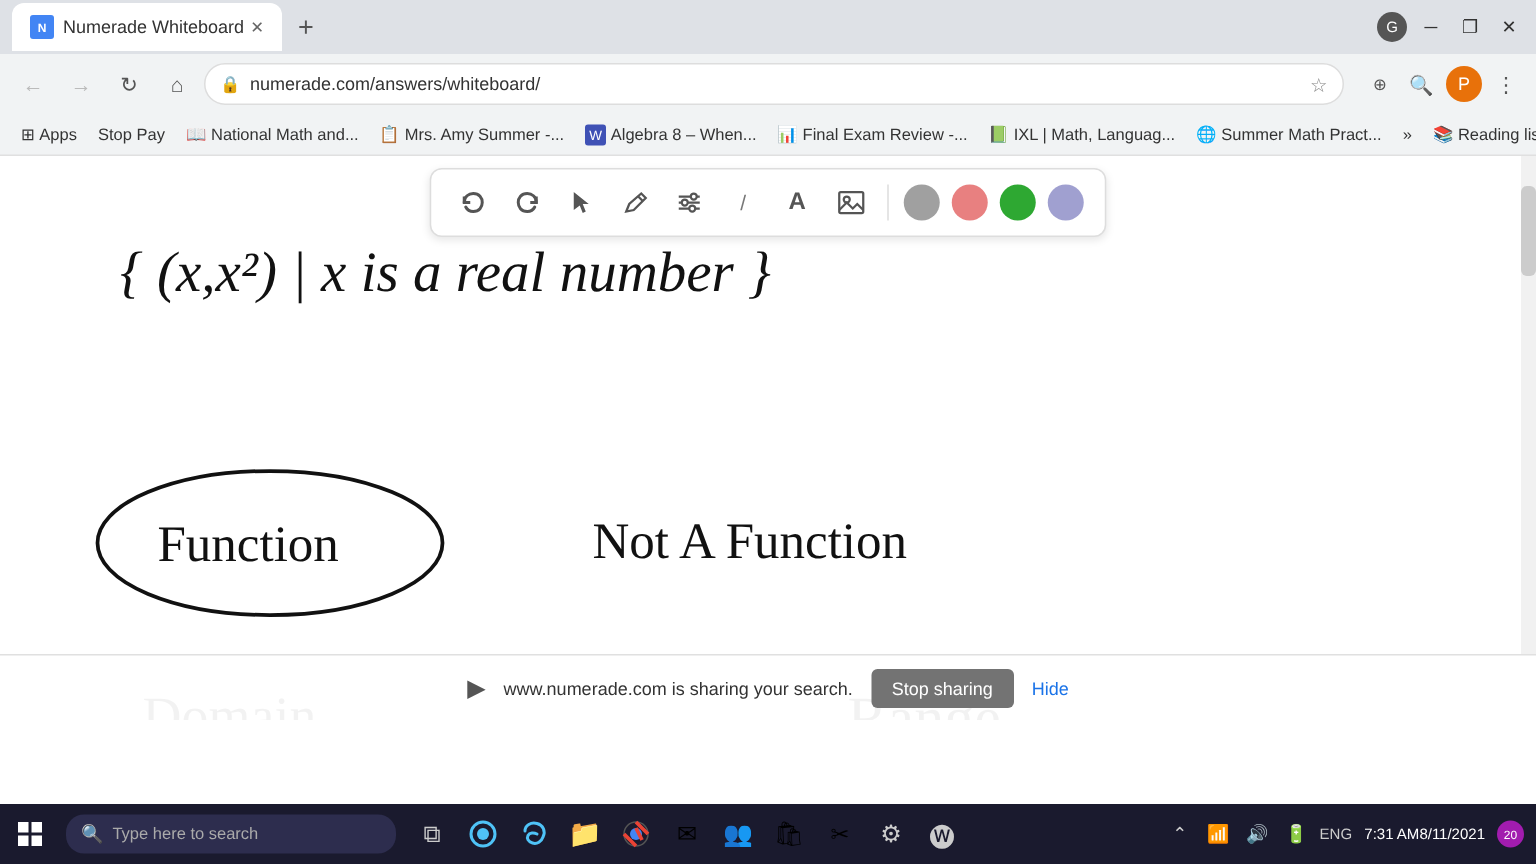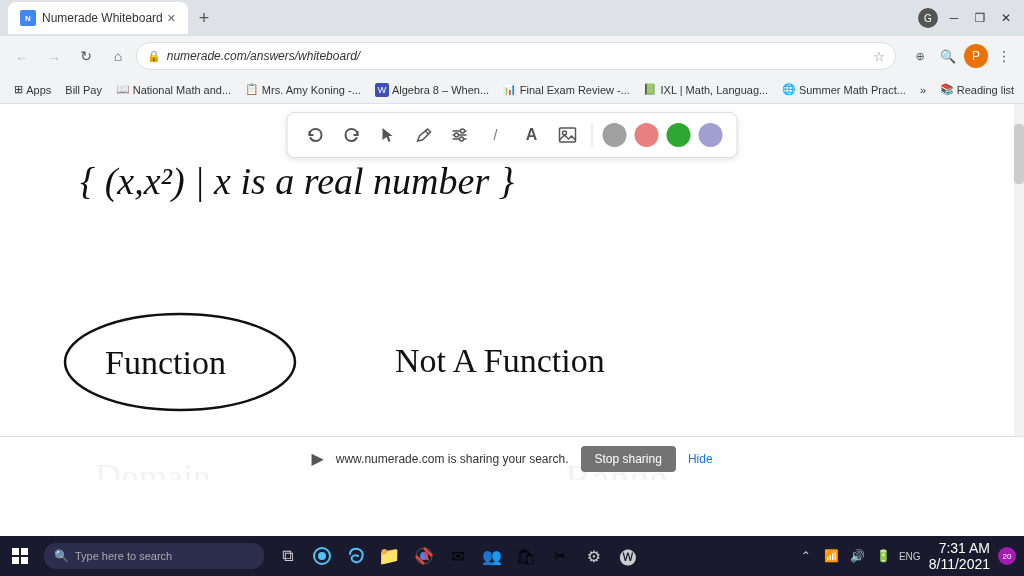--- a/index.html
+++ b/index.html
@@ -68,21 +68,21 @@
       background: #fff;
       border: 1px solid #ddd;
       border-radius: 20px;
       padding: 0 10px;
       height: 28px;
       font-size: 12px;
       color: #333;
       gap: 6px;
     }
     .lock-icon { color: #555; font-size: 11px; }
-    .address-text { flex: 1; color: #333; font-size: 12px; font-style: italic; }
+    .address-text { flex: 1; color: #333; font-size: 12px; }
     .nav-icons-right {
       display: flex; align-items: center; gap: 4px; margin-left: 8px;
     }
     .nav-icon-btn {
       width: 24px; height: 24px;
       display: flex; align-items: center; justify-content: center;
       font-size: 13px; color: #555; cursor: pointer;
     }
 
     .bookmarks-bar {
@@ -225,22 +225,22 @@
       height: 100%;
       padding: 0 8px;
       gap: 4px;
     }
     .tb-right-icon {
       width: 22px; height: 36px;
       display: flex; align-items: center; justify-content: center;
       color: #ccc; font-size: 12px; cursor: pointer;
     }
     .tb-time {
-      display: flex; flex-direction: column; align-items: flex-end;
-      color: #fff; font-size: 14px; cursor: pointer; padding: 0 4px;
+      display: flex; flex-direction: row; align-items: flex-end;
+      color: #fff; font-size: 10px; cursor: pointer; padding: 0 4px;
     }
     .notification-badge {
       width: 18px; height: 18px;
       background: #a21caf;
       border-radius: 50%;
       color: white;
       font-size: 8px;
       display: flex; align-items: center; justify-content: center;
     }
 
@@ -304,29 +304,29 @@
       <div class="nav-icon-btn" style="font-size:14px;">⋮</div>
     </div>
   </div>
 
   <div class="bookmarks-bar">
     <div class="bm-item">
       <span>⊞</span>
       <span>Apps</span>
     </div>
     <div class="bm-item">
-      <span>Bill Pay</span>
+      <span>Stop Pay</span>
     </div>
     <div class="bm-item">
       <span>📖</span>
       <span>National Math and...</span>
     </div>
     <div class="bm-item">
       <span>📋</span>
-      <span>Mrs. Amy Koning -...</span>
+      <span>Mrs. Amy Summer -...</span>
     </div>
     <div class="bm-item">
       <span style="width:14px;height:14px;background:#3f51b5;color:white;font-size:9px;display:inline-flex;align-items:center;justify-content:center;border-radius:2px;">W</span>
       <span>Algebra 8 – When...</span>
     </div>
     <div class="bm-item">
       <span>📊</span>
       <span>Final Exam Review -...</span>
     </div>
     <div class="bm-item">

